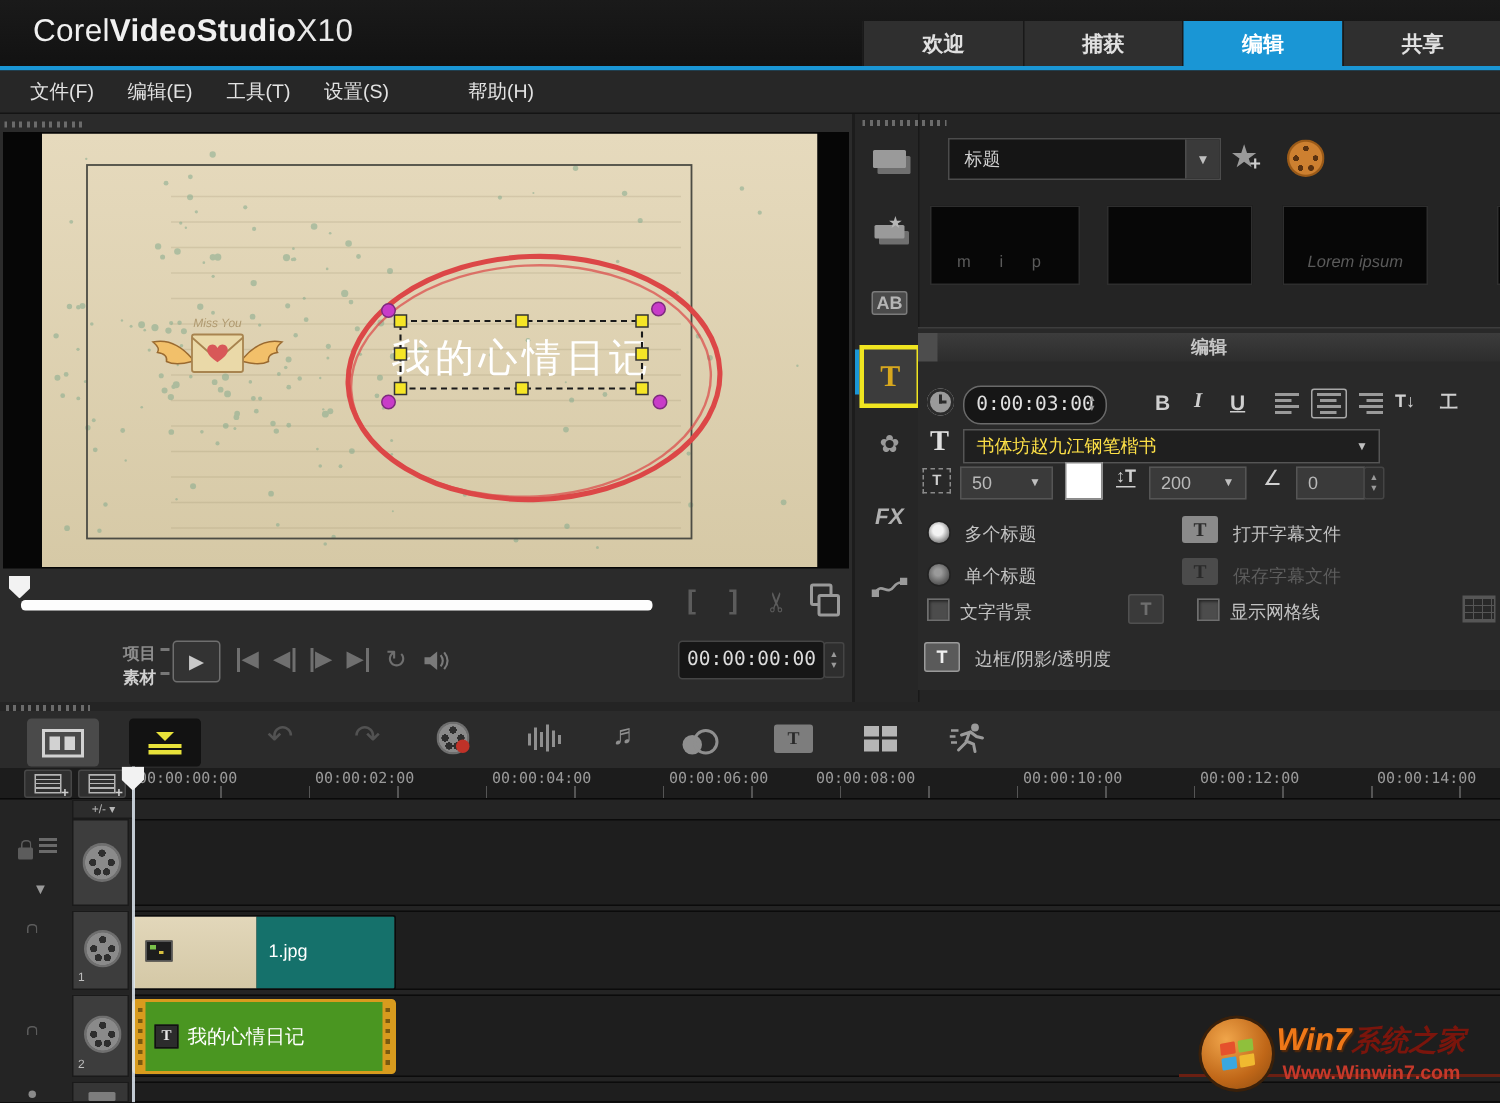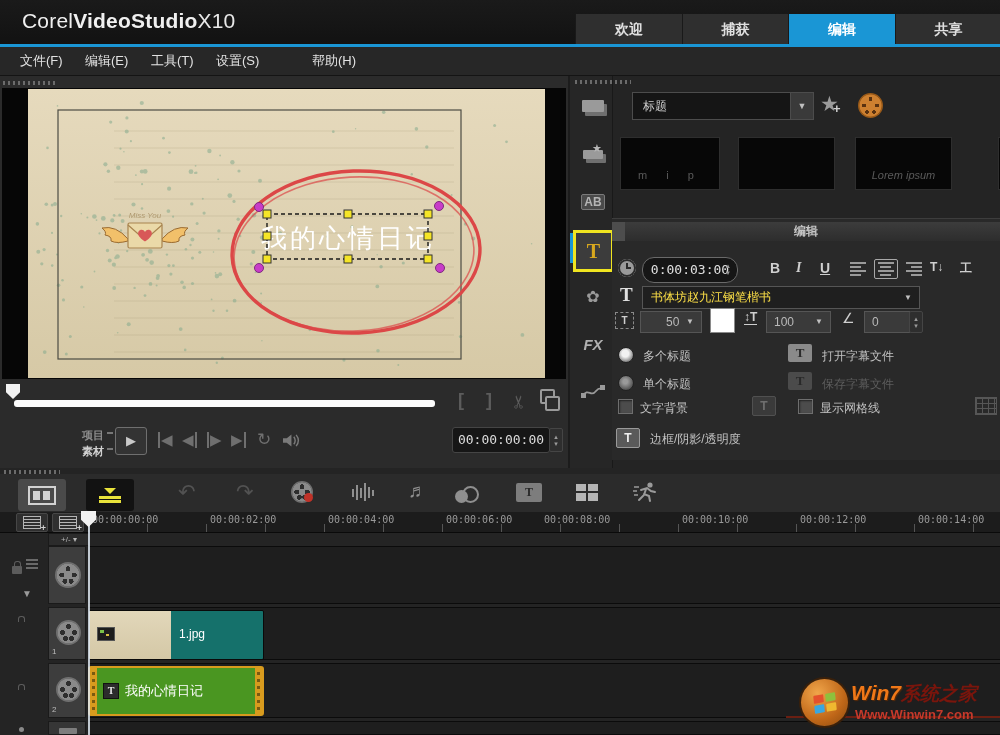--- a/index.html
+++ b/index.html
@@ -522,27 +522,27 @@
   
   <span class="ab" style="left:620px;top:284px;font-size:19px;font-weight:bold;color:#e0e0e0;font-family:'Liberation Serif',serif;">T</span>
   <div class="ab dd" style="left:642px;top:286px;width:276px;height:21px;background:#1f1f1f;">
     <span style="padding-left:8px;color:#fde047;">书体坊赵九江钢笔楷书</span>
     <span class="dd-arrow" style="line-height:21px;font-size:8px;">▼</span>
   </div>
 
   
   <span class="ab" style="left:615px;top:312px;width:17px;height:15px;border:1px dashed #8a8a8a;color:#cfcfcf;font-size:10px;font-weight:bold;text-align:center;line-height:15px;">T</span>
   <div class="ab dd" style="left:640px;top:311px;width:60px;height:20px;">
-    <span style="padding-left:25px;">50</span>
+    <span style="padding-left:7px;">50</span>
     <span class="dd-arrow" style="line-height:20px;font-size:8px;">▼</span>
   </div>
   <div class="ab" style="left:710px;top:308px;width:23px;height:23px;background:#fff;border:1px solid #8a8a8a;"></div>
   <span class="ab" style="left:744px;top:310px;font-size:12px;color:#cfcfcf;font-weight:bold;border-bottom:1px solid #cfcfcf;"><span>↕</span><span>T</span></span>
   <div class="ab dd" style="left:766px;top:311px;width:63px;height:20px;">
-    <span style="padding-left:7px;">100</span>
+    <span style="padding-left:7px;">200</span>
     <span class="dd-arrow" style="line-height:20px;font-size:8px;">▼</span>
   </div>
   <span class="ab" style="left:842px;top:310px;font-size:14px;color:#cfcfcf;">∠</span>
   <div class="ab dd" style="left:864px;top:311px;width:44px;height:20px;">
     <span style="padding-left:7px;">0</span>
   </div>
   <div class="ab spinner" style="left:909px;top:311px;height:20px;">
     <span>▴</span>
     <span>▾</span>
   </div>

